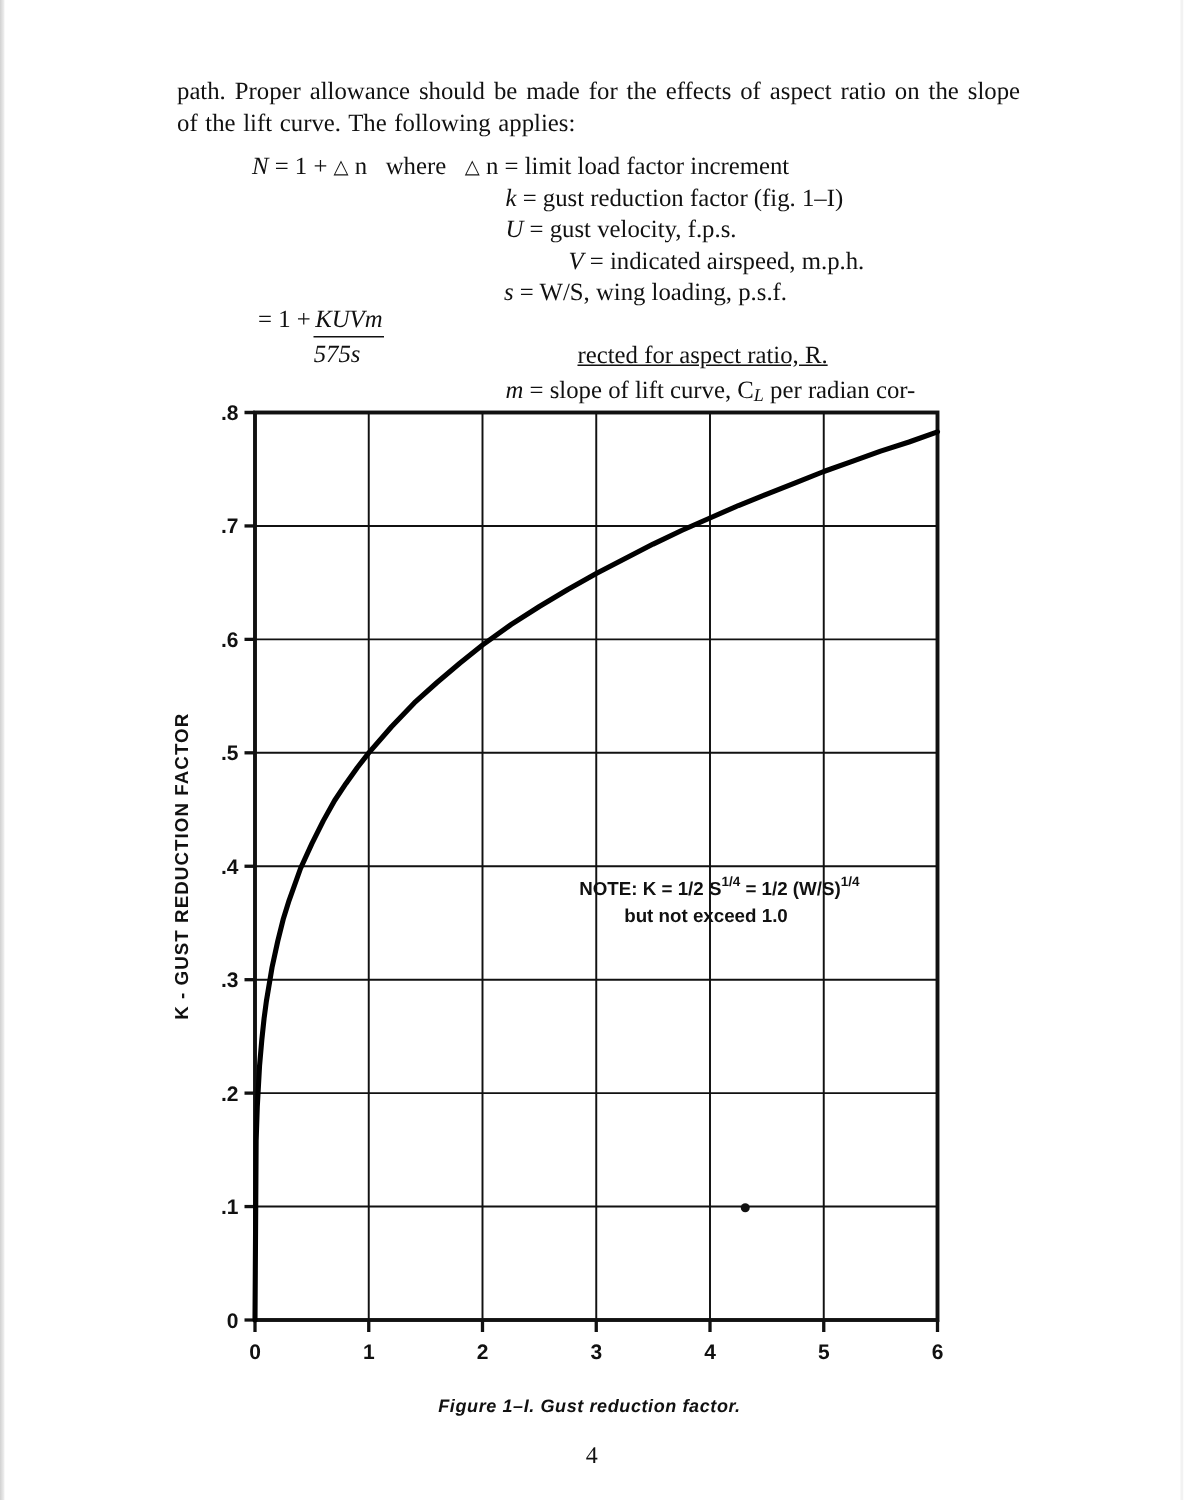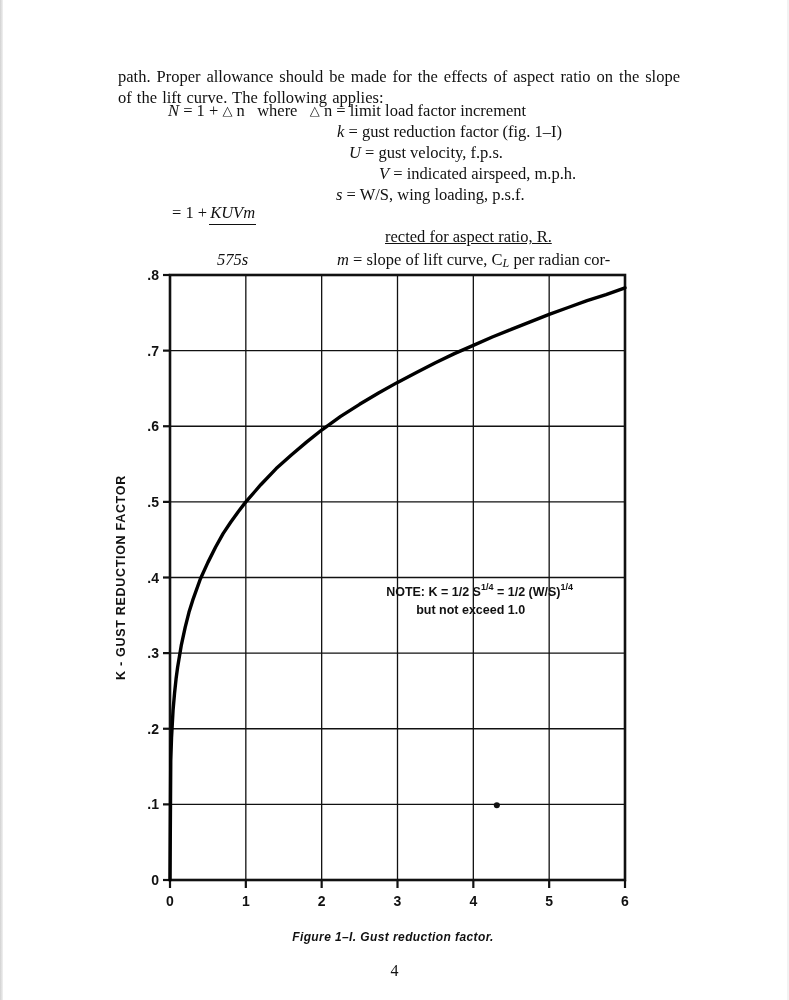--- a/index.html
+++ b/index.html
@@ -28,21 +28,21 @@
     position: absolute;
     right: 0; top: 0;
     width: 2px; height: 1000px;
     background: #f2f2f2;
   }
 
   
   .bodytext {
     position: absolute;
     left: 118px;
-    top: 66px;
+    top: 50px;
     width: 562px;
     font-size: 16.5px;
     line-height: 21px;
   }
   .para {
     text-align: justify;
     text-align-last: left;
     margin: 0;
     word-spacing: 1px;
   }
@@ -61,52 +61,51 @@
   .eq-main  { left: 168px; top: 100px; }
   
   .def {
     position: absolute;
     left: 337px;
     font-size: 16.5px;
     line-height: 21px;
     white-space: nowrap;
   }
   .def-k { top: 121px; }
-  .def-u { top: 142px; margin-left: 12px; }
+  .def-u { top: 142px; }
   .def-v { top: 163px; margin-left: 42px; }
   .def-s { top: 184px; left: 336px;}
   .def-m { top: 205px; margin-top: 44px; }
   .def-m2{ top: 226px; left: 385px; text-decoration: underline; }
 
   
   .frac-wrap {
     position: absolute;
     left: 172px;
     top: 203px;
     font-size: 16.5px;
     display: flex;
     align-items: flex-start;
     white-space: nowrap;
   }
   .frac {
     display: inline-block;
-    text-align: center;
+    text-align: left;
     margin-left: 2px;
   }
   .frac .num {
     display: block;
     border-bottom: 1.4px solid #111;
     padding: 0 1px 1px 1px;
     font-style: italic;
   }
   .frac .den {
     display: block;
     padding-top: 1px;
     font-style: italic;
-    margin-top: 24px;
   }
 
   
   #chart-area {
     position: absolute;
     left: 0;
     top: 258px;
     width: 789px;
     height: 660px;
   }

